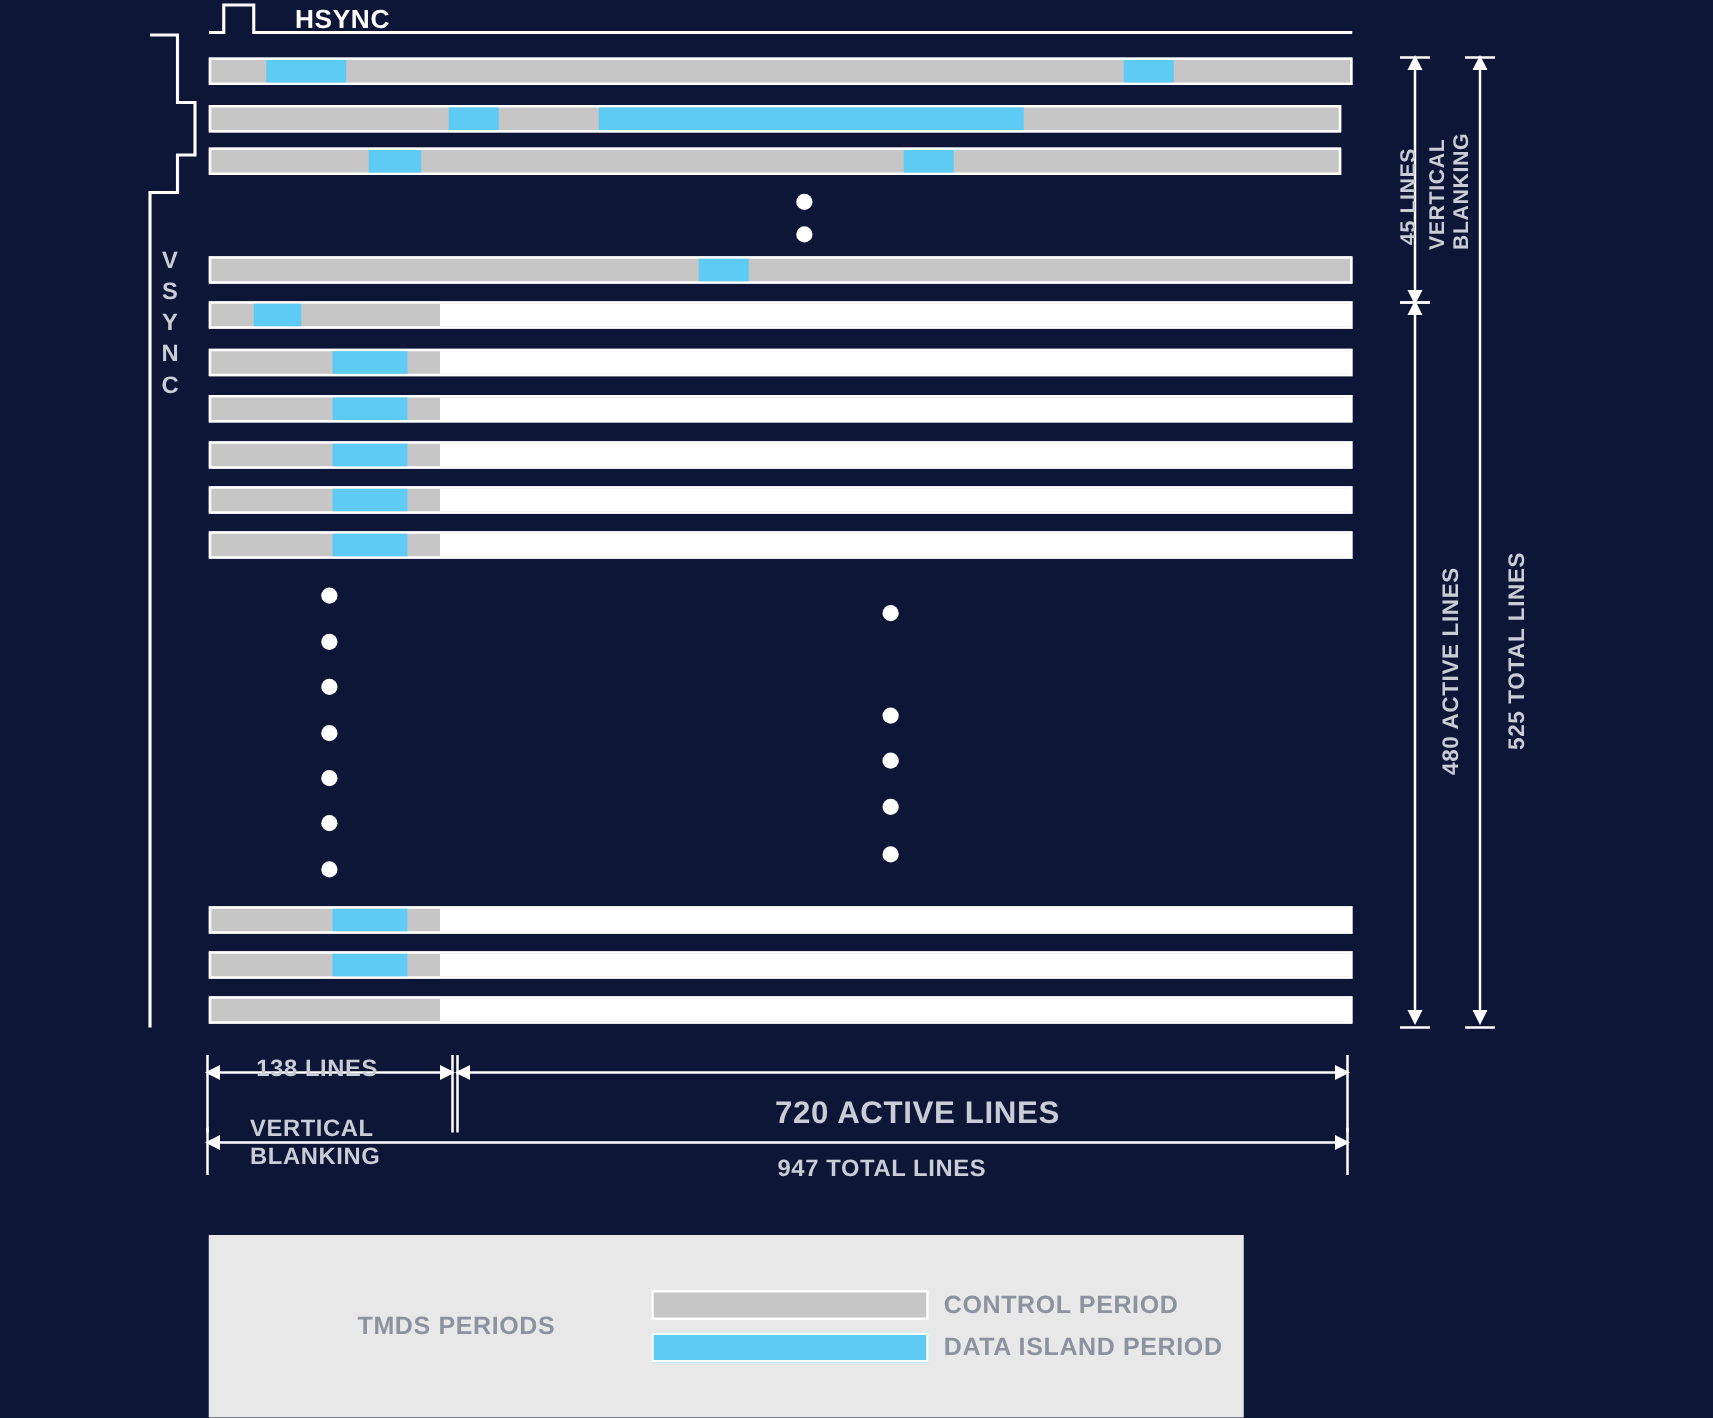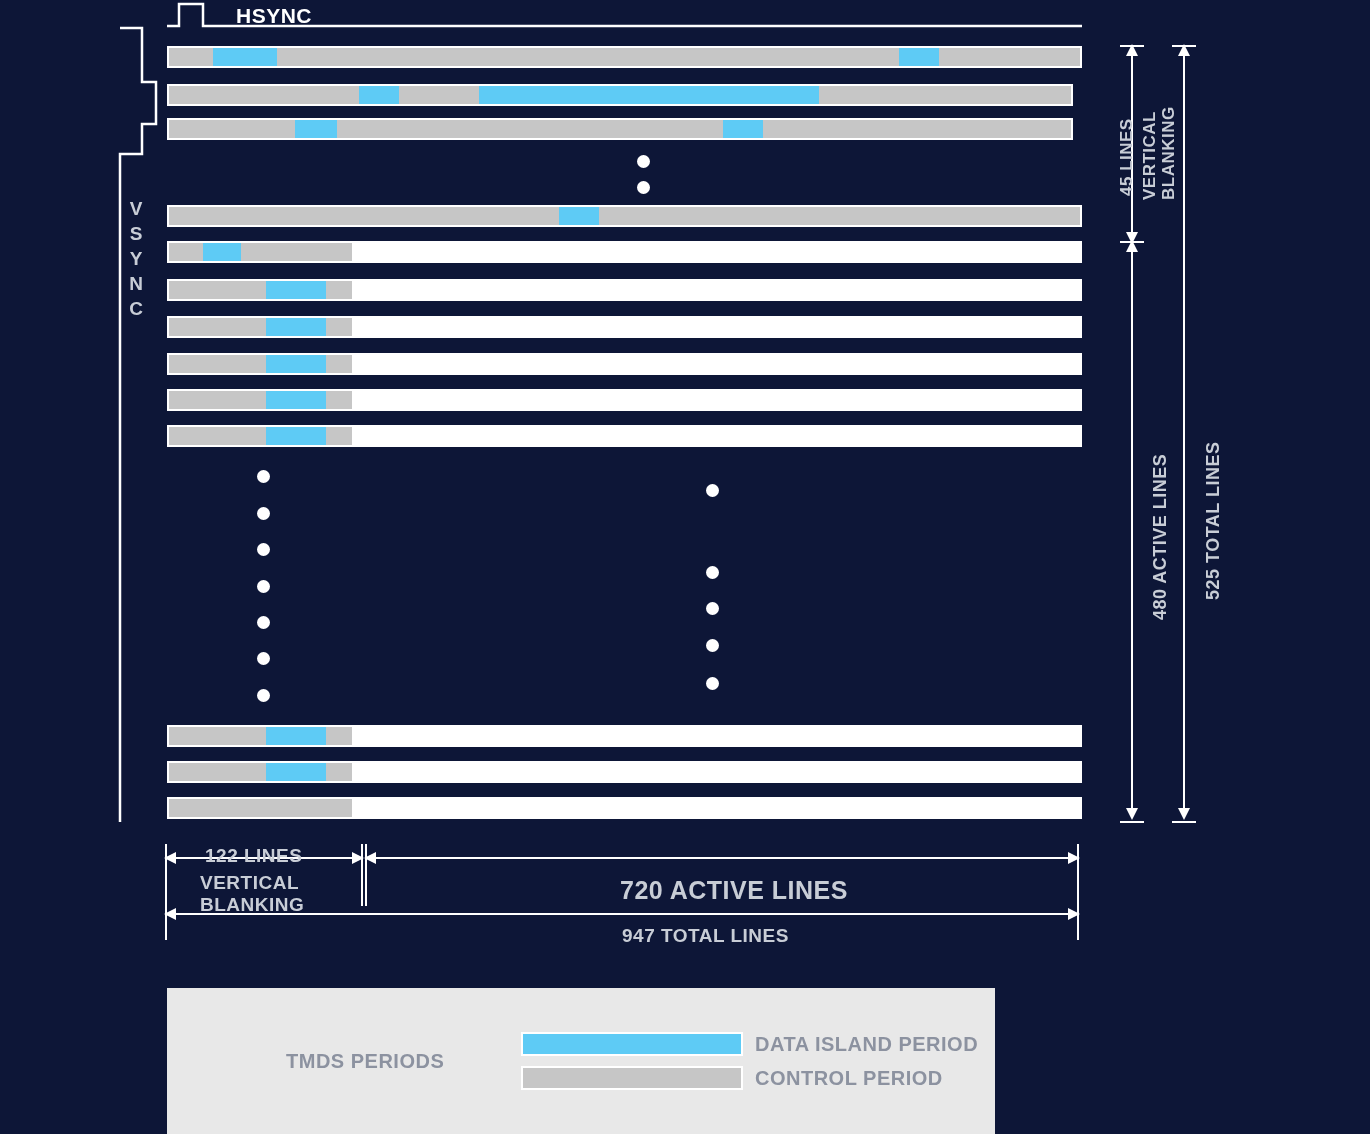--- a/index.html
+++ b/index.html
@@ -216,22 +216,22 @@
   </svg>
   <div class="rot" style="left:1203px; top:600px; font-size:18px;">525 TOTAL LINES</div>
 
   <svg style="position:absolute; left:160px; top:840px; width:210px; height:70px;">
     <line x1="8" y1="18" x2="200" y2="18" stroke="#ffffff" stroke-width="2"></line>
     <path d="M 4,18 L 16,12 L 16,24 Z" fill="#ffffff"></path>
     <path d="M 204,18 L 192,12 L 192,24 Z" fill="#ffffff"></path>
     <line x1="6" y1="4" x2="6" y2="66" stroke="#ffffff" stroke-width="2"></line>
     <line x1="202" y1="4" x2="202" y2="66" stroke="#ffffff" stroke-width="2"></line>
   </svg>
-  <div class="lbl" style="left:205px; top:845px; font-size:19px;">122 LINES</div>
-  <div class="lbl" style="left:200px; top:872px; font-size:19px; line-height:22px;">VERTICAL
+  <div class="lbl" style="left:205px; top:845px; font-size:19px;">138 LINES</div>
+  <div class="lbl" style="left:200px; top:893px; font-size:19px; line-height:22px;">VERTICAL
 BLANKING</div>
 
   <svg style="position:absolute; left:360px; top:840px; width:726px; height:70px;">
     <line x1="8" y1="18" x2="716" y2="18" stroke="#ffffff" stroke-width="2"></line>
     <path d="M 4,18 L 16,12 L 16,24 Z" fill="#ffffff"></path>
     <path d="M 720,18 L 708,12 L 708,24 Z" fill="#ffffff"></path>
     <line x1="6" y1="4" x2="6" y2="66" stroke="#ffffff" stroke-width="2"></line>
     <line x1="718" y1="4" x2="718" y2="66" stroke="#ffffff" stroke-width="2"></line>
   </svg>
   <div class="lbl" style="left:620px; top:876px; font-size:25px;">720 ACTIVE LINES</div>
@@ -242,23 +242,23 @@
     <path d="M 920,14 L 908,8 L 908,20 Z" fill="#ffffff"></path>
     <line x1="6" y1="2" x2="6" y2="40" stroke="#ffffff" stroke-width="2"></line>
     <line x1="918" y1="2" x2="918" y2="40" stroke="#ffffff" stroke-width="2"></line>
   </svg>
   <div class="lbl" style="left:622px; top:925px; font-size:19px;">947 TOTAL LINES</div>
 
   <div class="legend" style="left:167px; top:988px; width:828px; height:146px;">
     <div class="legend-title" style="margin-left:119px; width:200px;">TMDS PERIODS</div>
     <div class="legend-rows" style="margin-left:35px;">
       <div class="legend-row">
+        <div class="swatch control"></div>
+        <div class="legend-text">CONTROL PERIOD</div>
+      </div>
+      <div class="legend-row">
         <div class="swatch island"></div>
         <div class="legend-text">DATA ISLAND PERIOD</div>
       </div>
-      <div class="legend-row">
-        <div class="swatch control"></div>
-        <div class="legend-text">CONTROL PERIOD</div>
-      </div>
     </div>
   </div>
 
 </div>
 
 </body></html>

